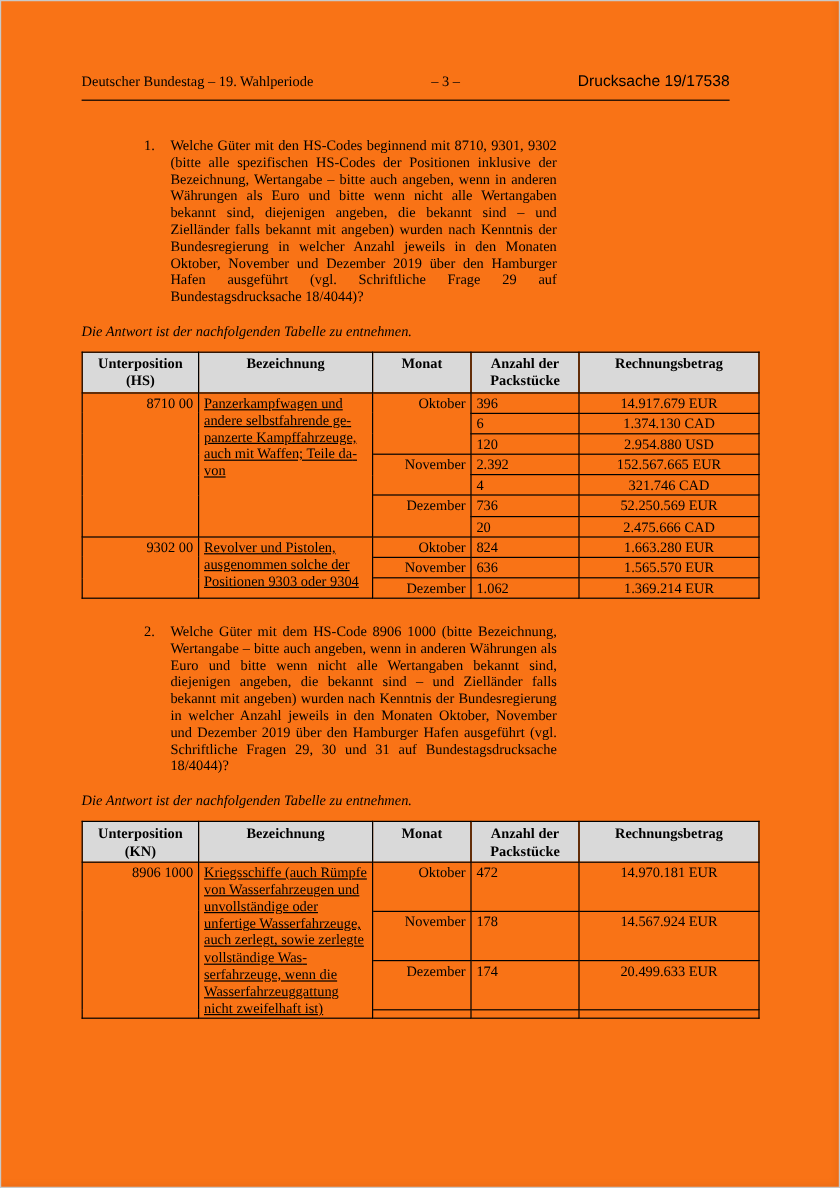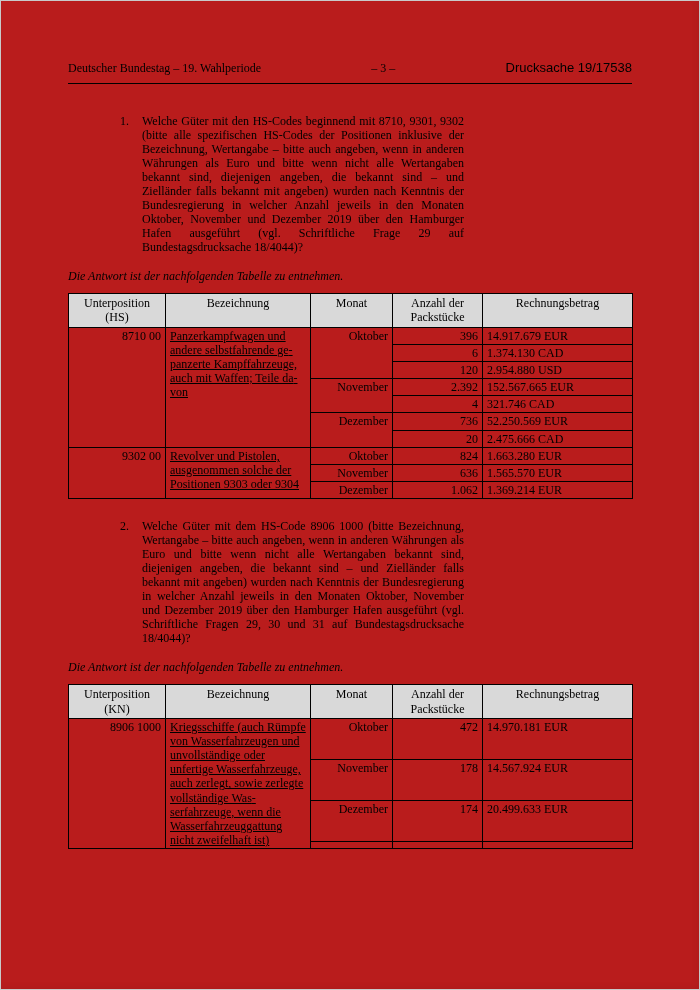--- a/index.html
+++ b/index.html
@@ -1,22 +1,22 @@
 <!DOCTYPE html>
 <html lang="de"><head>
 <meta charset="utf-8">
 <style>
   html, body { margin: 0; padding: 0; background: #ffffff; }
   .page {
     position: relative;
     width: 700px;
     height: 990px;
     box-sizing: border-box;
-    padding: 60px 68px 0 68px;
-    background: #b91c1c;
+    padding: 60px 92px 0 68px;
+    background: #f97316;
     box-shadow: inset 0 0 0 1px #c9c9c9, inset -3px -3px 6px rgba(0,0,0,0.06);
     font-family: "Liberation Serif", "DejaVu Serif", serif;
     font-size: 12px;
     color: #000;
     overflow: hidden;
   }
   .header {
     display: flex;
     justify-content: space-between;
     align-items: baseline;
@@ -49,34 +49,34 @@
     font-size: 12px;
   }
   table.data-table th, table.data-table td {
     border: 1px solid #000;
     padding: 1px 4px;
     vertical-align: top;
     line-height: 1.18;
     overflow: hidden;
   }
   table.data-table th {
-    font-weight: normal;
+    font-weight: bold;
     text-align: center;
     padding: 2px 3px;
   }
   col.c1 { width: 97px; }
   col.c2 { width: 145px; }
   col.c3 { width: 82px; }
   col.c4 { width: 90px; }
   col.c5 { width: 150px; }
   td.code { text-align: right; }
   td.name { text-align: left; text-decoration: underline; }
   td.monat { text-align: right; }
-  td.num { text-align: right; }
-  td.val { text-align: left; padding-right: 6px; }
+  td.num { text-align: left; }
+  td.val { text-align: center; padding-right: 6px; }
   .q2 { margin-top: 20px; }
 </style>
 </head>
 <body>
 
 <div class="page">
 
   <div class="header">
     <span class="h-left">Deutscher Bundestag – 19. Wahlperiode</span>
     <span class="h-center">– 3 –</span>

